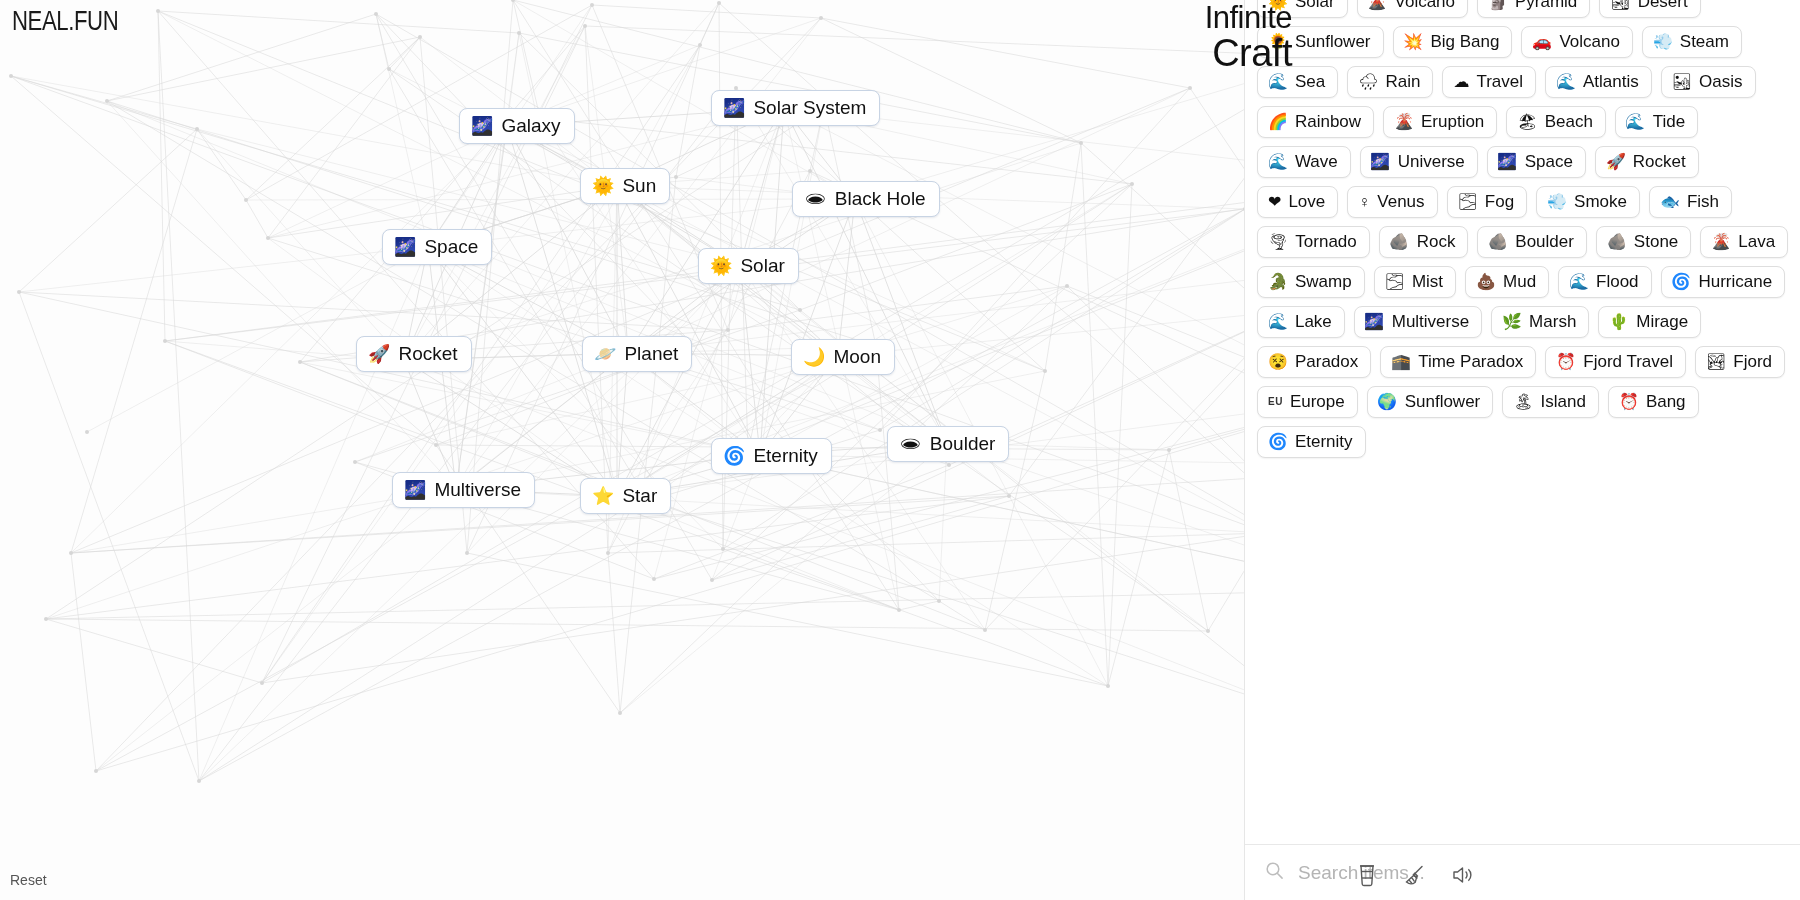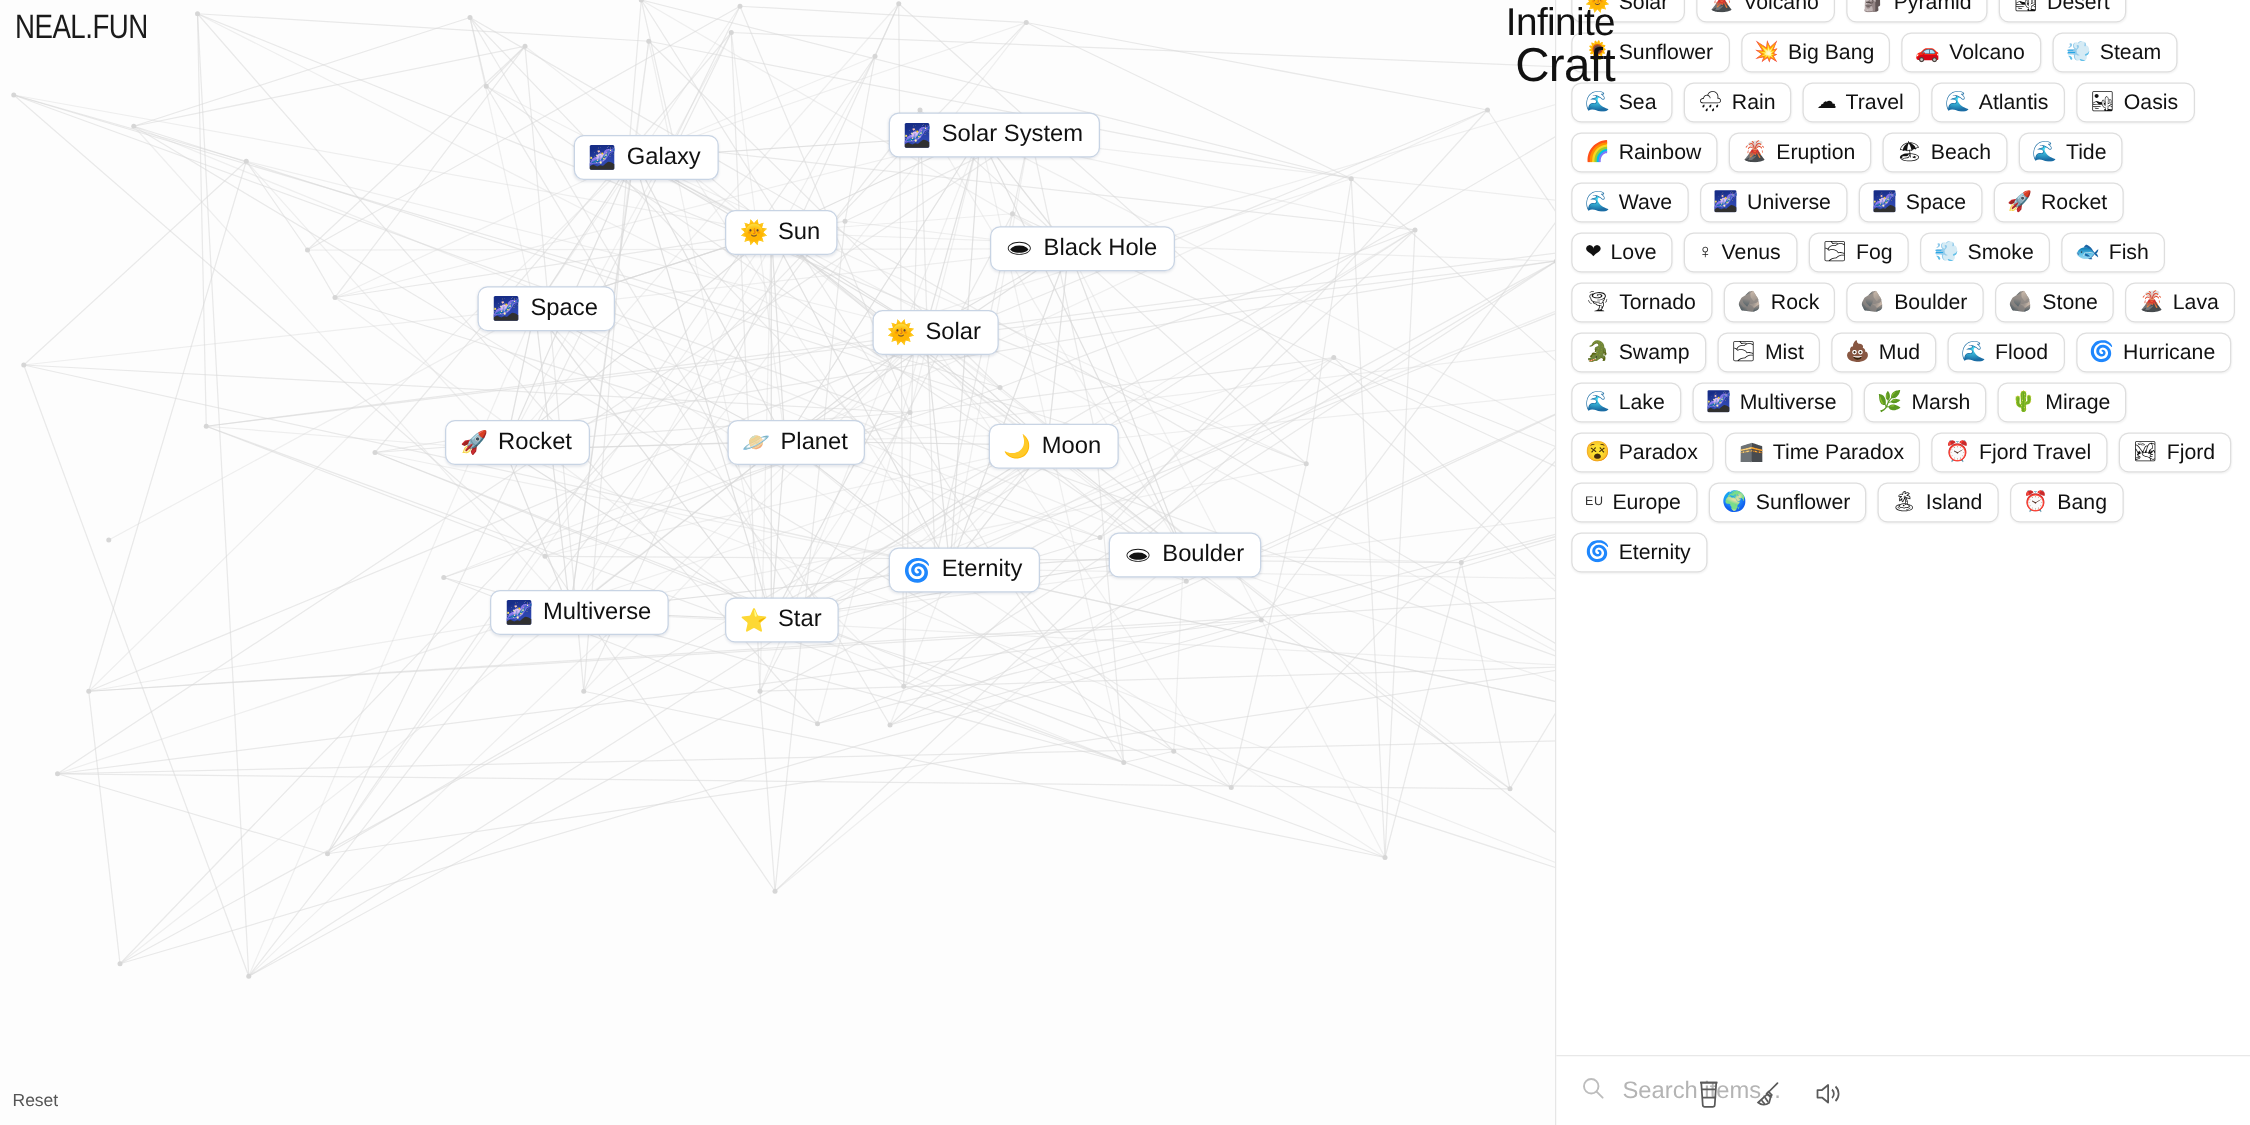--- a/index.html
+++ b/index.html
@@ -159,21 +159,21 @@
     font-size: 17px;
     color: #111;
     white-space: nowrap;
     cursor: grab;
     user-select: none;
     height: 32px;
   }
   .item .emo { font-size: 16px; line-height: 1; }
   .item.eu .emo {
     font-size: 10px;
-    font-weight: 400;
+    font-weight: 700;
     letter-spacing: 0.5px;
     color: #333;
   }
 
   #search-bar {
     flex: 0 0 auto;
     height: 56px;
     border-top: 1px solid #e8e8e8;
     display: flex;
     align-items: center;

